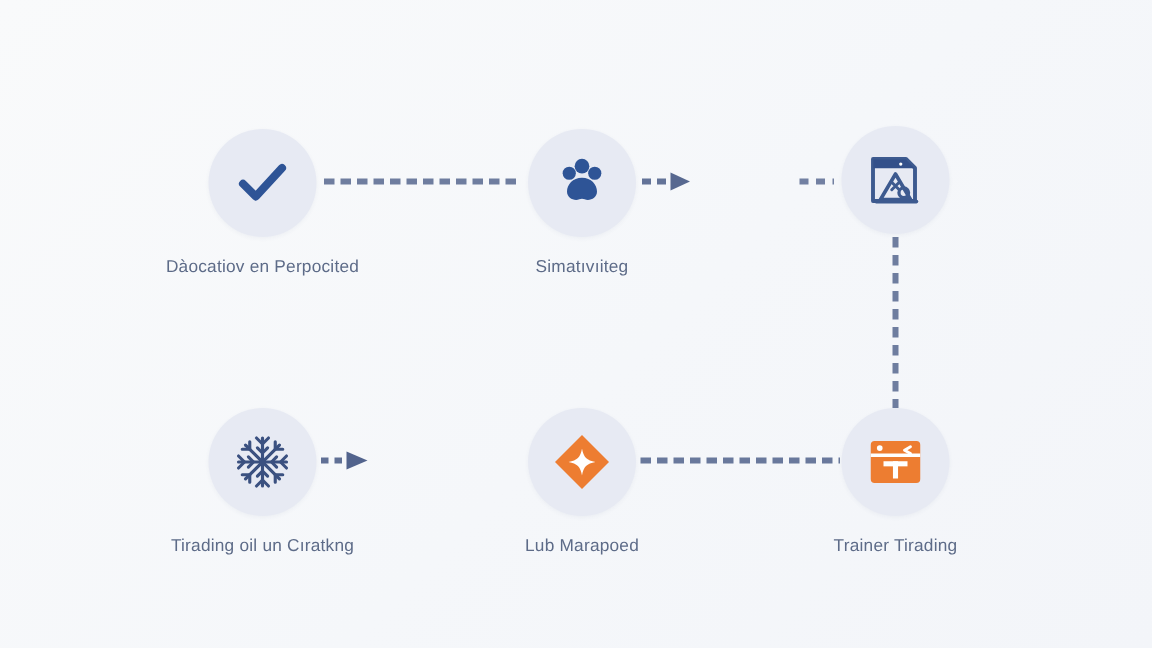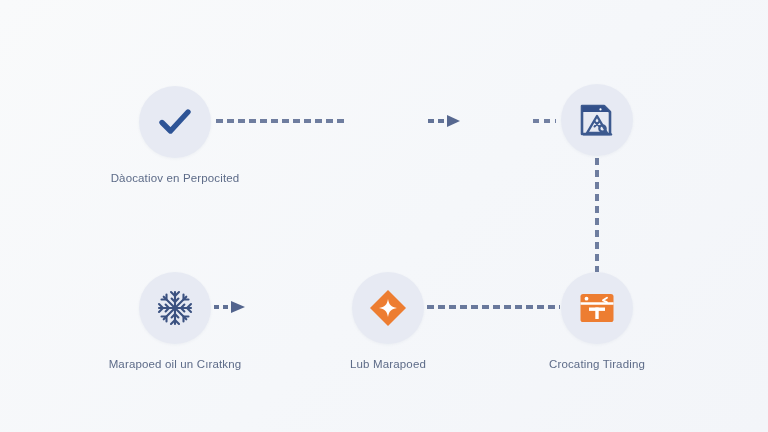--- a/index.html
+++ b/index.html
@@ -105,20 +105,31 @@
 
   <div class="node" id="node-verified">
     <div class="node-circle">
       <svg width="40" height="40" viewBox="0 0 40 40">
         <path d="M7 20.5 L15.5 29 L33 10" fill="none" stroke="#2e5496" stroke-width="5.4" stroke-linecap="round" stroke-linejoin="round"></path>
       </svg>
     </div>
     <div class="node-label">Dàocatiov en Perpocited</div>
   </div>
 
+  <div class="node" id="node-community">
+    <div class="node-circle">
+      <svg width="40" height="40" viewBox="0 0 40 40">
+        <circle cx="11.5" cy="13.5" r="4.4" fill="#2e5496"></circle>
+        <circle cx="28.5" cy="13.5" r="4.4" fill="#2e5496"></circle>
+        <circle cx="20" cy="8.8" r="4.9" fill="#2e5496"></circle>
+        <path d="M20 16.5 c6.2 0 10 4.6 10 9.2 c0 3.6 -3.1 5.6 -6.1 5.6 c-1.6 0 -2.7 -0.8 -3.9 -0.8 c-1.2 0 -2.3 0.8 -3.9 0.8 c-3 0 -6.1 -2 -6.1 -5.6 c0 -4.6 3.8 -9.2 10 -9.2 z" fill="#2e5496"></path>
+      </svg>
+    </div>
+    <div class="node-label">Simatıvıiteɡ</div>
+  </div>
 
   <div class="node" id="node-certificate">
     <div class="node-circle">
       <svg width="42" height="42" viewBox="0 0 42 42">
 
         <path d="M6 7 h22 l6 6 v22 h-28 z" fill="none" stroke="#3d5a8f" stroke-width="2.6" stroke-linejoin="round"></path>
 
         <path d="M6.3 7.3 h21.6 l5.8 5.8 h-27.4 z" fill="#33508a"></path>
         <circle cx="24.5" cy="10.4" r="1.1" fill="#ffffff"></circle>
 
@@ -146,21 +157,21 @@
           <path d="M8 20 l-4 -4 M8 20 l-4 4 M14 20 l-3.4 -3.4 M14 20 l-3.4 3.4"></path>
           <path d="M32 20 l4 -4 M32 20 l4 4 M26 20 l3.4 -3.4 M26 20 l3.4 3.4"></path>
 
           <path d="M11.5 11.5 l0 -5 M11.5 11.5 l-5 0"></path>
           <path d="M28.5 28.5 l0 5 M28.5 28.5 l5 0"></path>
           <path d="M28.5 11.5 l0 -5 M28.5 11.5 l5 0"></path>
           <path d="M11.5 28.5 l0 5 M11.5 28.5 l-5 0"></path>
         </g>
       </svg>
     </div>
-    <div class="node-label">Marapoed oil un Cıratkng</div>
+    <div class="node-label">Tirading oil un Cıratkng</div>
   </div>
 
   <div class="node" id="node-trainer">
     <div class="node-circle">
       <svg width="42" height="42" viewBox="0 0 42 42">
         <path d="M21 3 L39 21 L21 39 L3 21 Z" fill="#ed7d31"></path>
         <path d="M21 12 C22 17.8 24.2 20 30 21 C24.2 22 22 24.2 21 30 C20 24.2 17.8 22 12 21 C17.8 20 20 17.8 21 12 Z" fill="#ffffff"></path>
       </svg>
     </div>
     <div class="node-label">Lub Marapoed</div>
@@ -171,16 +182,16 @@
       <svg width="42" height="42" viewBox="0 0 42 42">
         <rect x="4.5" y="7" width="33" height="28" rx="2.6" fill="#ed7d31"></rect>
         <line x1="4.5" y1="16.5" x2="37.5" y2="16.5" stroke="#ffffff" stroke-width="2.3"></line>
         <circle cx="10.5" cy="11.7" r="1.9" fill="#ffffff"></circle>
         <path d="M27 13.2 l4 -2.4 M27 13.2 l4 2.2" stroke="#ffffff" stroke-width="1.9" stroke-linecap="round" fill="none"></path>
 
         <rect x="13" y="20.5" width="16" height="3.4" fill="#ffffff"></rect>
         <rect x="19.3" y="20.5" width="3.4" height="11.5" fill="#ffffff"></rect>
       </svg>
     </div>
-    <div class="node-label">Crocating Tirading</div>
+    <div class="node-label">Trainer Tirading</div>
   </div>
 
 </div>
 
 </body></html>

